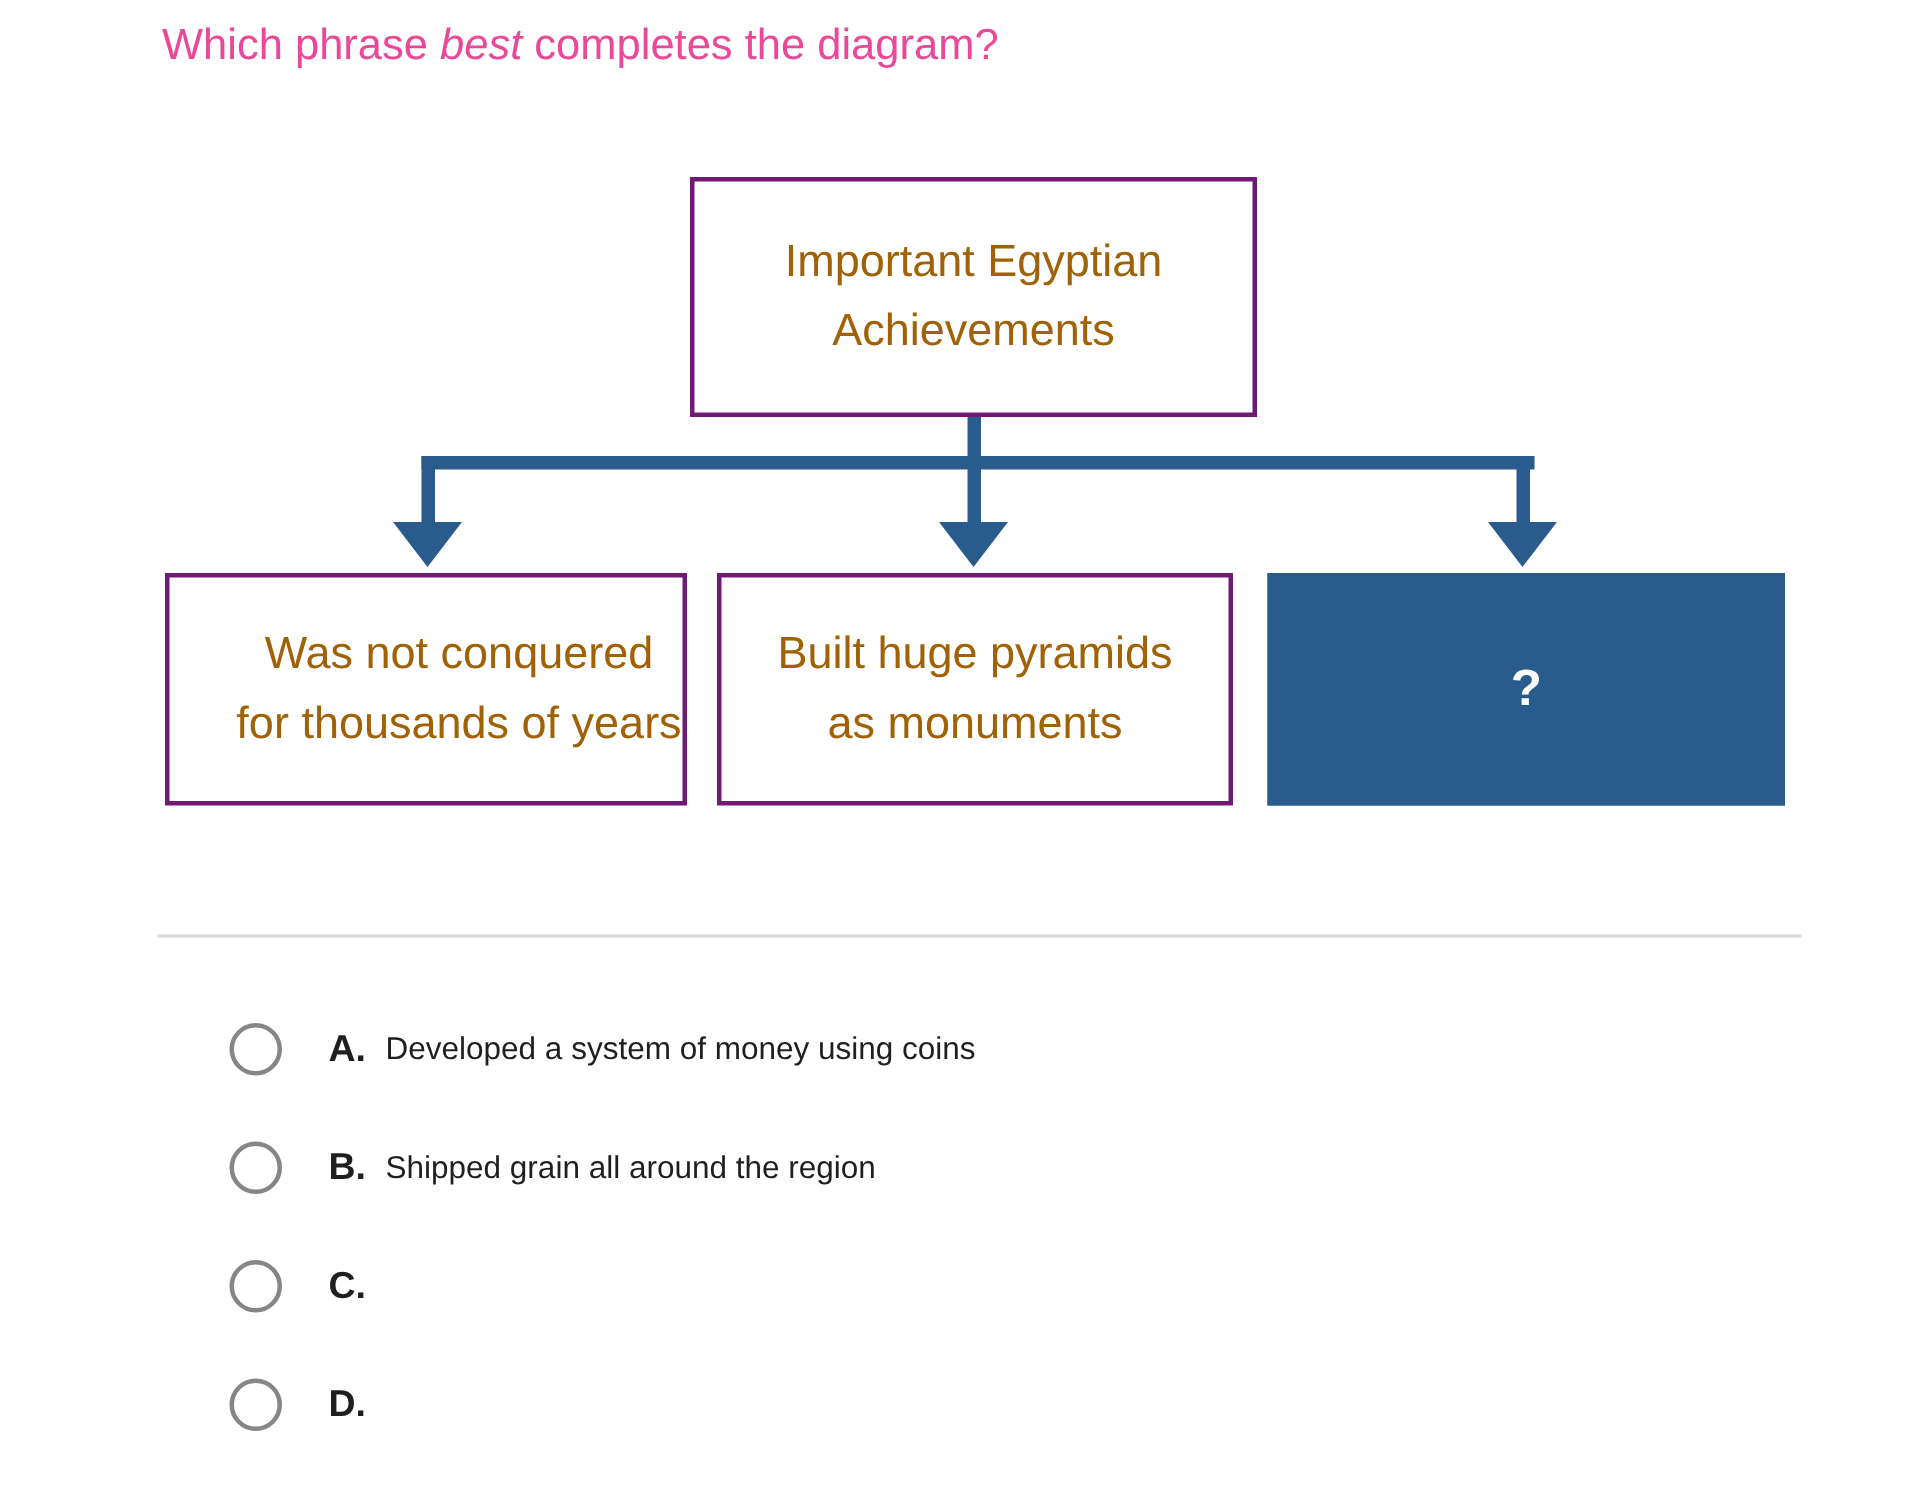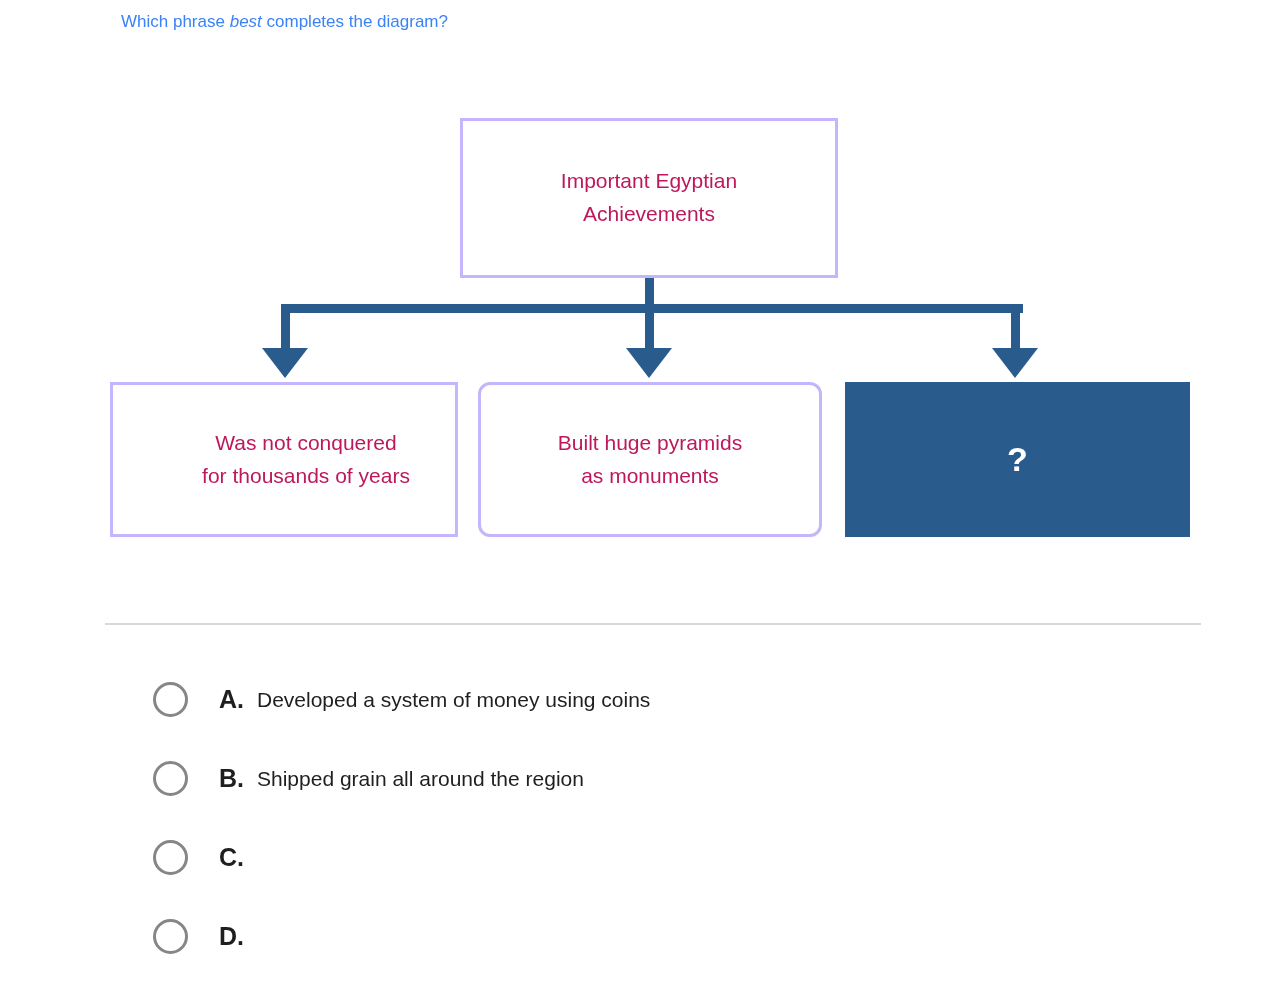--- a/index.html
+++ b/index.html
@@ -9,57 +9,57 @@
     background: #ffffff;
     font-family: "Liberation Sans", sans-serif;
     color: #1f1f1f;
     position: relative;
     overflow: hidden;
   }
   .abs { position: absolute; }
 
   
   .question {
-    left: 121px;
+    left: 108px;
     top: 10px;
-    font-size: 17px;
+    font-size: 29px;
     line-height: 1.4;
-    color: #3b82f6;
+    color: #ec4899;
   }
   .question .em { font-style: italic; }
   .node {
-    border: 3px solid #c4b5fd;
+    border: 3px solid #701a75;
     background: #ffffff;
-    color: #be185d;
+    color: #a16207;
     display: flex;
     align-items: center;
     justify-content: center;
     text-align: center;
-    font-size: 21px;
+    font-size: 30px;
     line-height: 1.55;
     white-space: pre-line;
   }
   .root-box { left: 460px; top: 118px; width: 378px; height: 160px; }
   .stem { background: #2a5b8d; }
   .stem-root { left: 645px; top: 278px; width: 9px; height: 34px; }
   .hbar { left: 281px; top: 304px; width: 742px; height: 9px; }
   .stem-left { left: 281px; top: 304px; width: 9px; height: 46px; }
   .stem-mid  { left: 645px; top: 304px; width: 9px; height: 46px; }
   .stem-right{ left: 1011px; top: 304px; width: 9px; height: 46px; }
   .arrowhead {
     width: 0; height: 0;
     border-left: 23px solid transparent;
     border-right: 23px solid transparent;
     border-top: 30px solid #2a5b8d;
   }
   .ah-left  { left: 262px; top: 348px; }
   .ah-mid   { left: 626px; top: 348px; }
   .ah-right { left: 992px; top: 348px; }
   .child-1 { left: 110px; top: 382px; width: 348px; height: 155px; padding-left: 44px; }
-  .child-2 { left: 478px; top: 382px; width: 344px; height: 155px; border-radius: 12px; }
+  .child-2 { left: 478px; top: 382px; width: 344px; height: 155px; }
   .child-3 {
     left: 845px; top: 382px; width: 345px; height: 155px;
     background: #2a5b8d;
     border: 3px solid #2a5b8d;
     color: #ffffff;
     font-size: 34px;
     font-weight: 700;
   }
 
   

